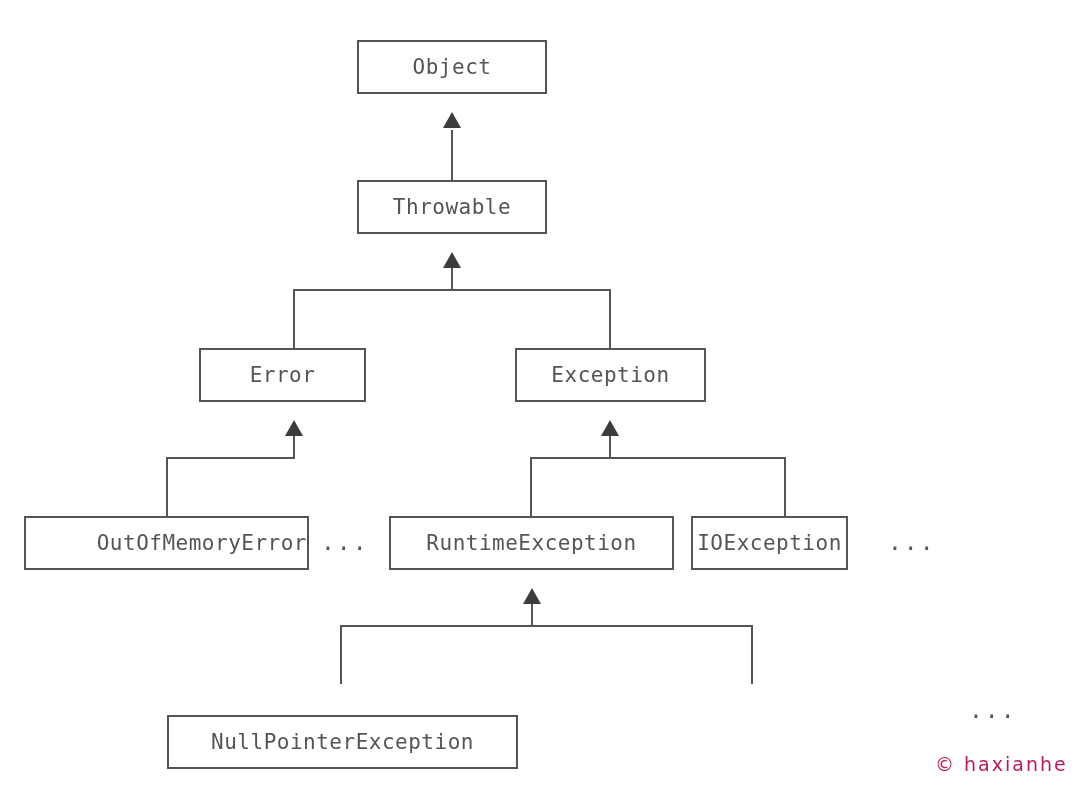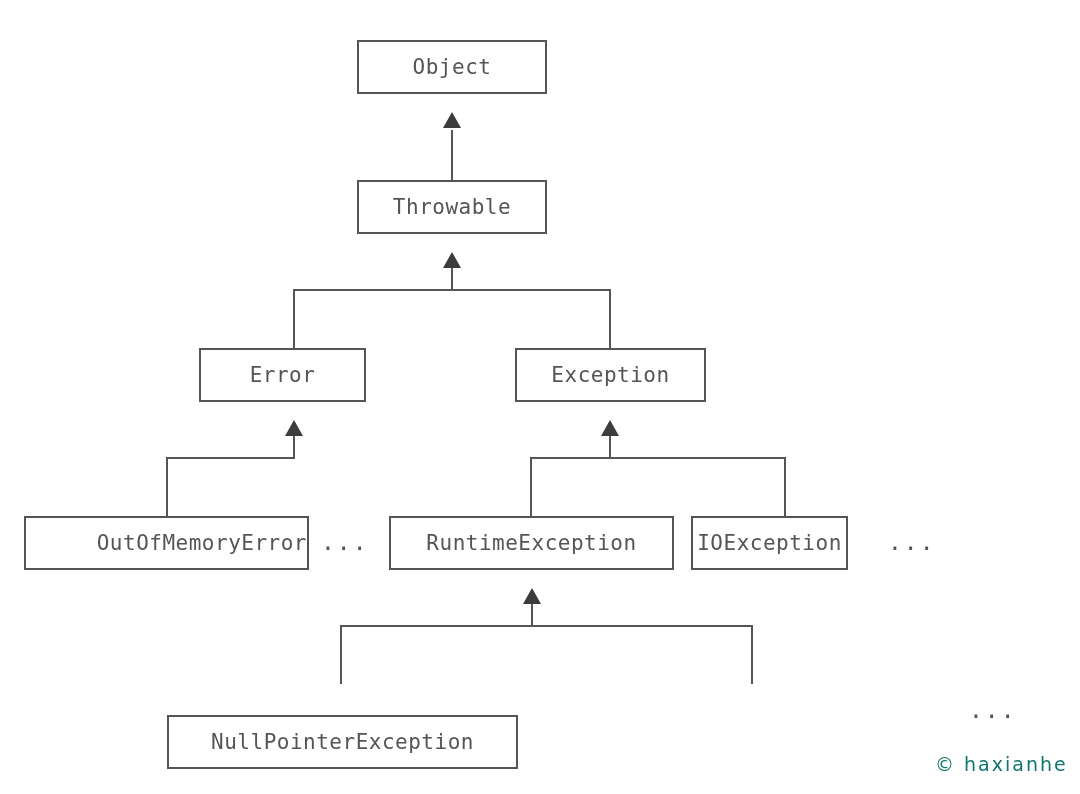--- a/index.html
+++ b/index.html
@@ -54,21 +54,21 @@
   .arrow {
     position: absolute;
     width: 0;
     height: 0;
     border-left: 9px solid transparent;
     border-right: 9px solid transparent;
     border-bottom: 16px solid #3c3c3c;
   }
   .watermark {
     position: absolute;
-    color: #0f766e;
+    color: #be185d;
     font-family: "DejaVu Sans", "Liberation Sans", sans-serif;
     font-size: 19px;
     letter-spacing: 2px;
     white-space: nowrap;
   }
 </style>
 </head>
 <body>
 
 <div id="canvas">

